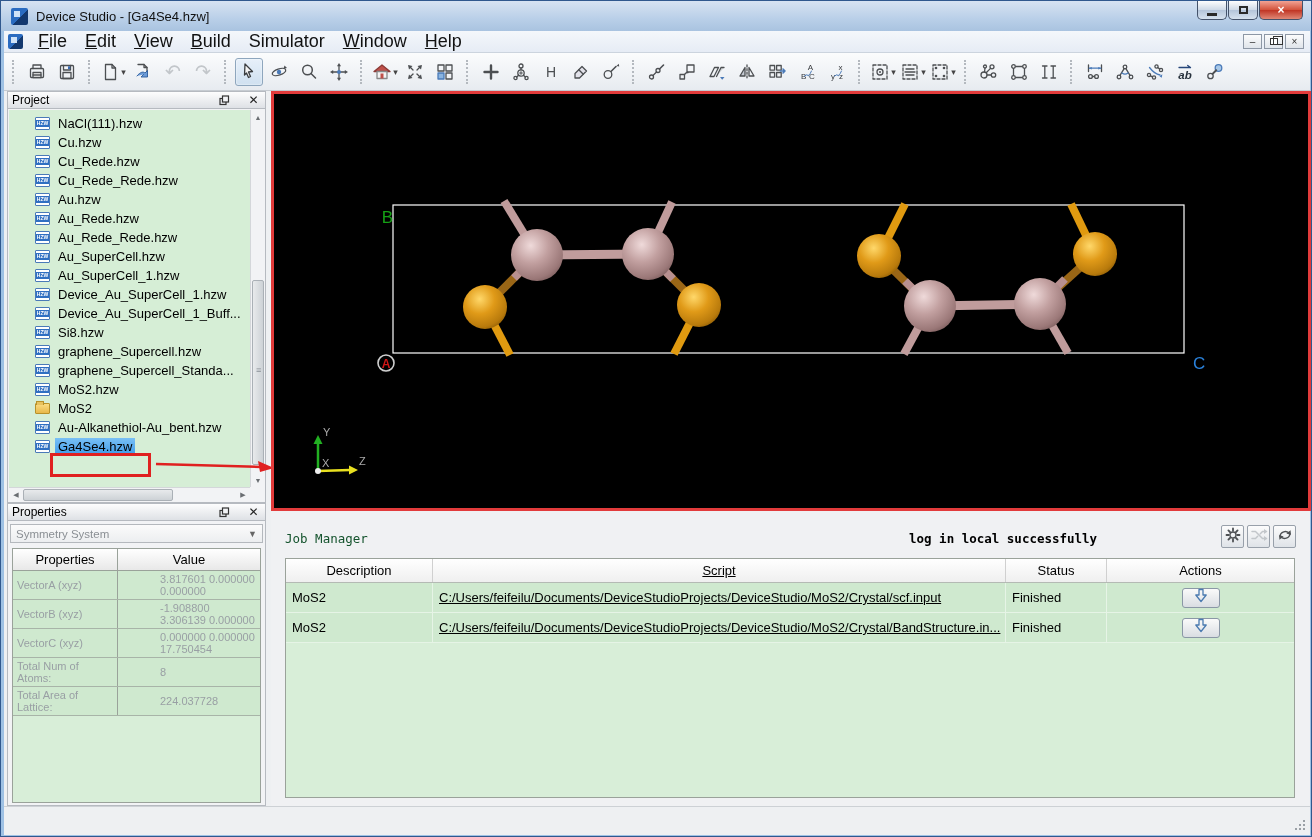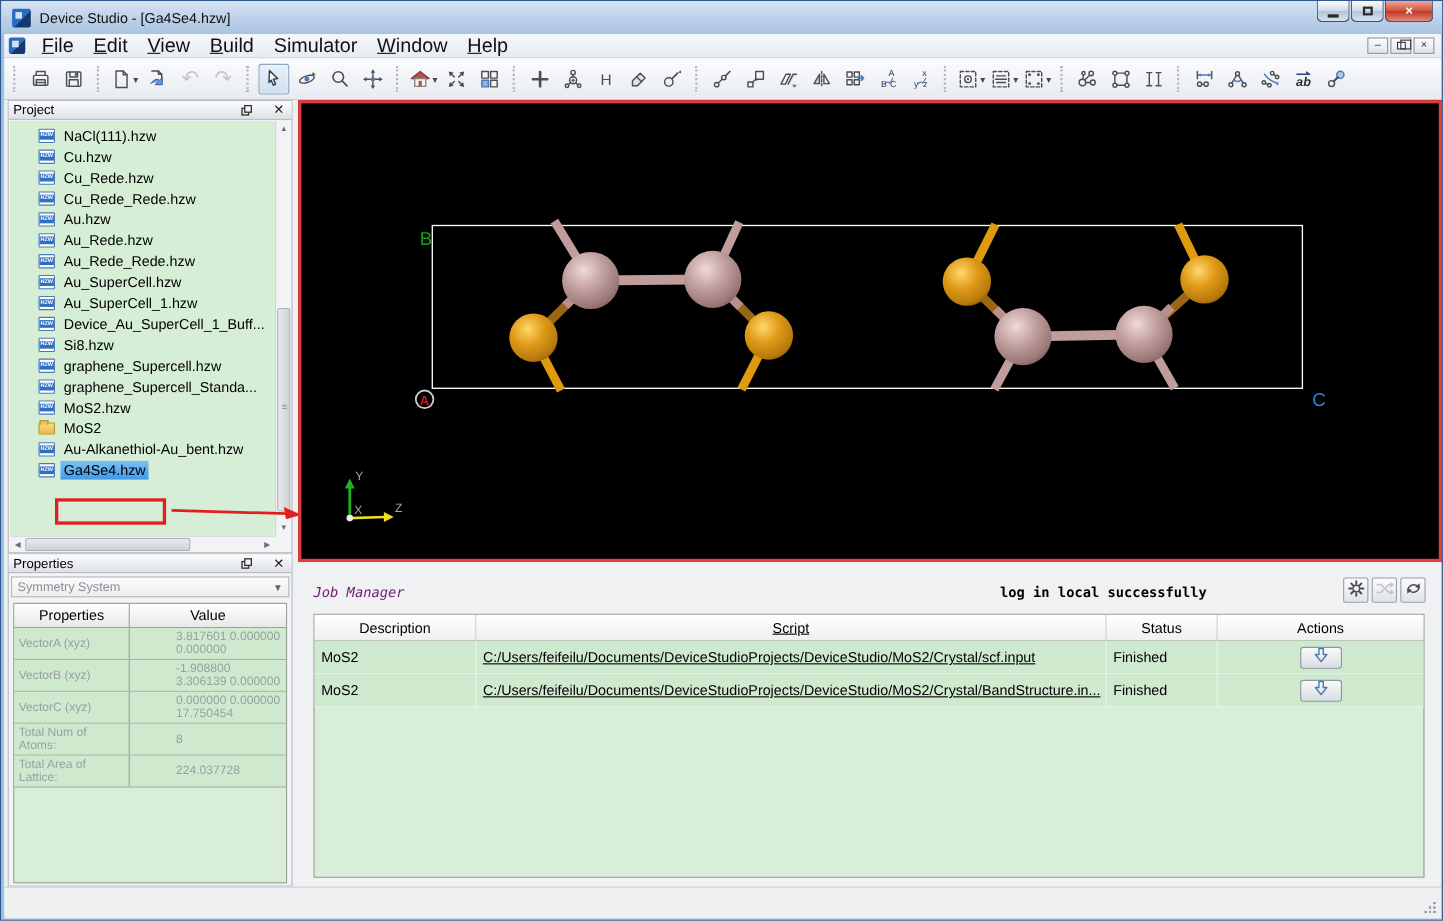--- a/index.html
+++ b/index.html
@@ -78,21 +78,21 @@
   .ptable .hdr{display:flex;height:22px;background:linear-gradient(#ffffff,#e8e8e8);border-bottom:1px solid #9aa29a;}
   .ptable .hdr div{font-size:13px;color:#000;display:flex;align-items:center;justify-content:center;}
   .pc1{width:105px;border-right:1px solid #9aa29a;} .pc2{flex:1;}
   .prow{display:flex;height:29px;border-bottom:1px solid #a8b4a8;background:#cfe9cf;gap:38px;}
   .prow div{font-size:11px;color:#999fa4;display:flex;align-items:center;padding:0 4px;line-height:1.1;}
   
   .viewport{position:absolute;left:267px;top:0;width:1040px;height:420px;background:#000;border:3px solid #e23b3b;}
   
   .jobarea{position:absolute;left:267px;top:420px;width:1039px;height:295px;background:#f0f1f3;}
   .job-head{position:absolute;left:14px;top:14px;right:14px;height:26px;}
-  .job-title{position:absolute;left:0;top:6px;font-family:"DejaVu Sans Mono",monospace;font-size:12.5px;color:#701a75;font-style:italic;}
+  .job-title{position:absolute;left:0;top:6px;font-family:"DejaVu Sans Mono",monospace;font-size:12.5px;color:#14532d;}
   .job-status{position:absolute;left:624px;top:6px;font-family:"DejaVu Sans Mono",monospace;font-size:12.5px;font-weight:bold;color:#000;}
   .job-btns{position:absolute;right:0;top:0;display:flex;gap:3px;}
   .job-btn{width:23px;height:23px;border:1px solid #98a0aa;border-radius:2px;background:linear-gradient(#fcfcfc,#dfe3e8);
     display:flex;align-items:center;justify-content:center;padding:0;}
   .jtable{position:absolute;left:14px;top:47px;width:1010px;height:240px;border:1px solid #9aa29a;background:#d8eed8;}
   .jtable .hdr{display:flex;height:24px;background:linear-gradient(#ffffff,#efefef);border-bottom:1px solid #b4bab4;}
   .jtable .hdr div{font-size:13px;color:#000;display:flex;align-items:center;justify-content:center;border-right:1px solid #d0d0d0;}
   .jc1{width:147px;} .jc2{width:573px;text-decoration:underline;} .jc3{width:101px;} .jc4{flex:1;border-right:none!important;}
   .jrow{display:flex;height:30px;background:#cfe9cf;border-bottom:1px solid #e6f4e6;}
   .jrow div{font-size:13px;color:#000;display:flex;align-items:center;padding:0 6px;border-right:1px solid #e6f4e6;white-space:nowrap;overflow:hidden;}
@@ -657,20 +657,26 @@
             <span class="hzwicon">
               <i>HZW</i>
             </span>
             <span class="lbl">Au_SuperCell.hzw</span>
           </div>
           <div class="trow">
             <span class="hzwicon">
               <i>HZW</i>
             </span>
             <span class="lbl">Au_SuperCell_1.hzw</span>
+          </div>
+          <div class="trow">
+            <span class="hzwicon">
+              <i>HZW</i>
+            </span>
+            <span class="lbl">Device_Au_SuperCell_1.hzw</span>
           </div>
           <div class="trow">
             <span class="hzwicon">
               <i>HZW</i>
             </span>
             <span class="lbl">Device_Au_SuperCell_1_Buff...</span>
           </div>
           <div class="trow">
             <span class="hzwicon">
               <i>HZW</i>

